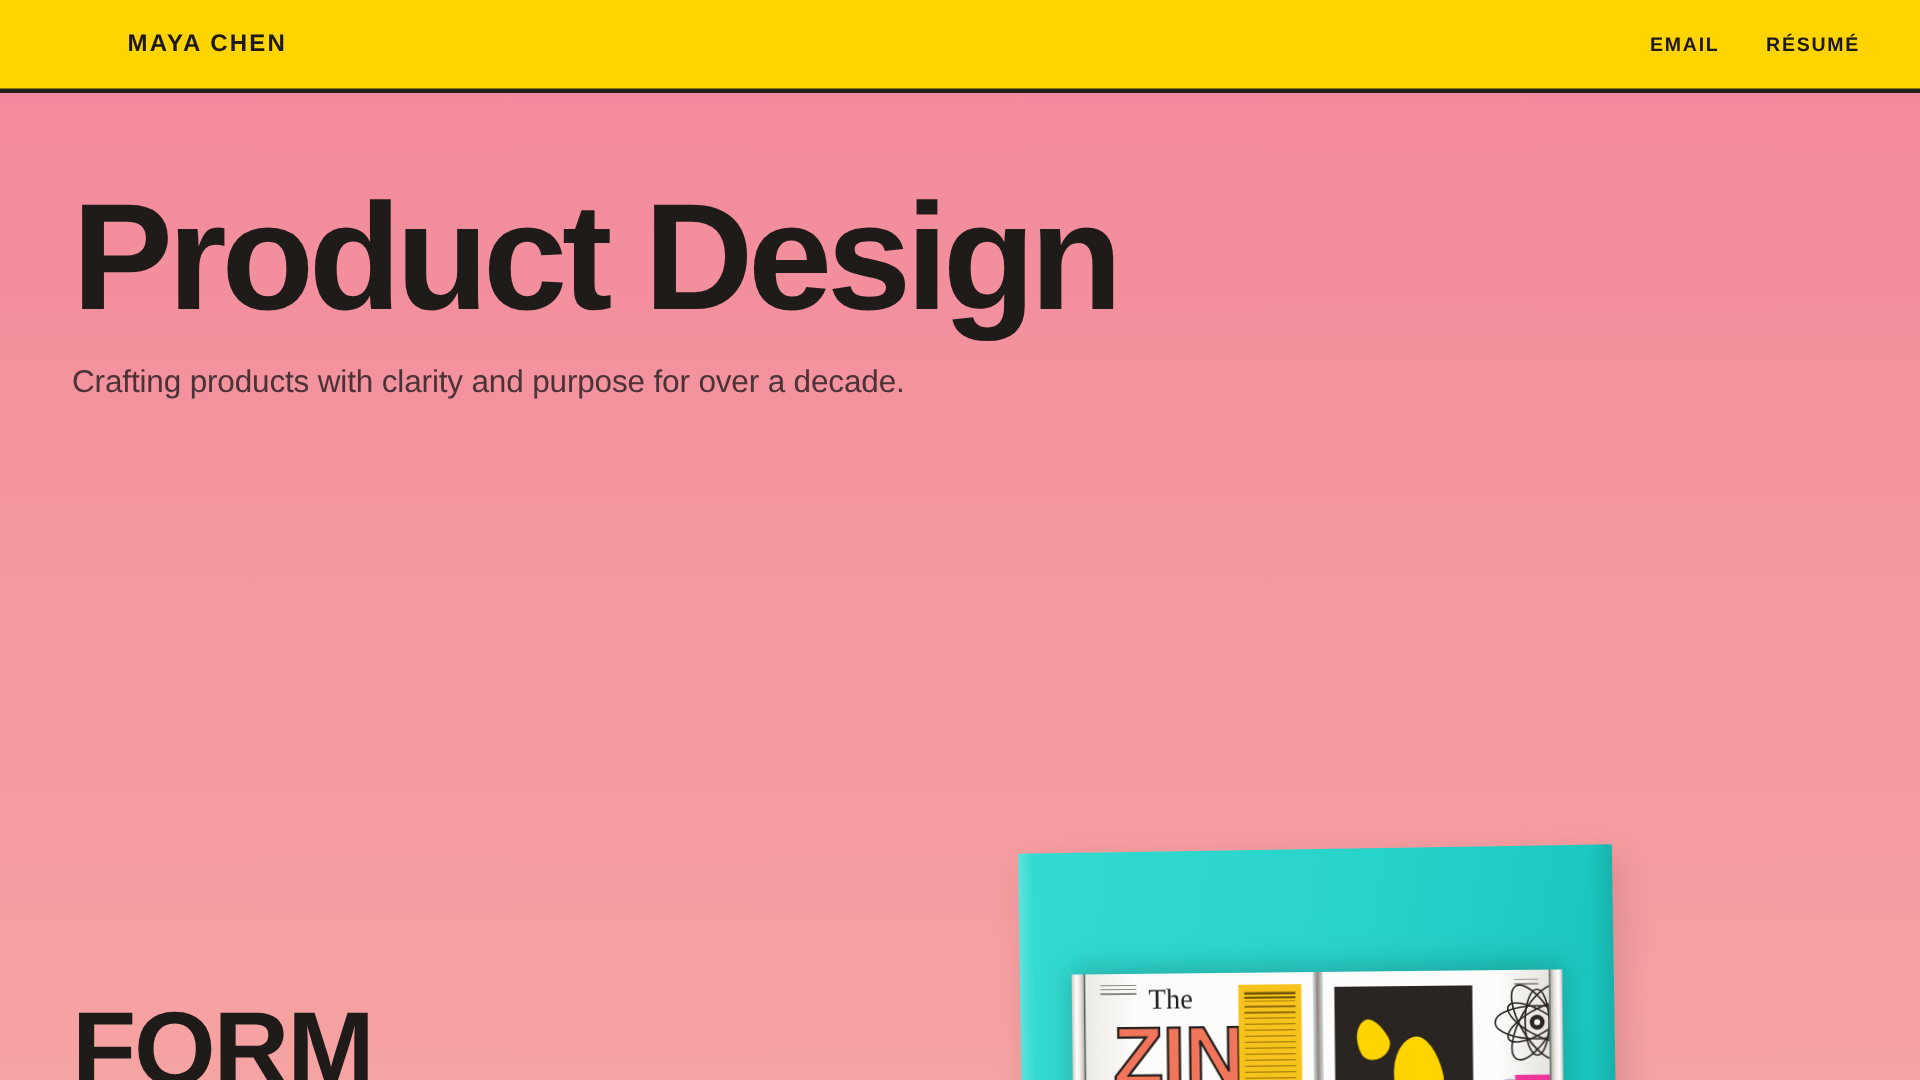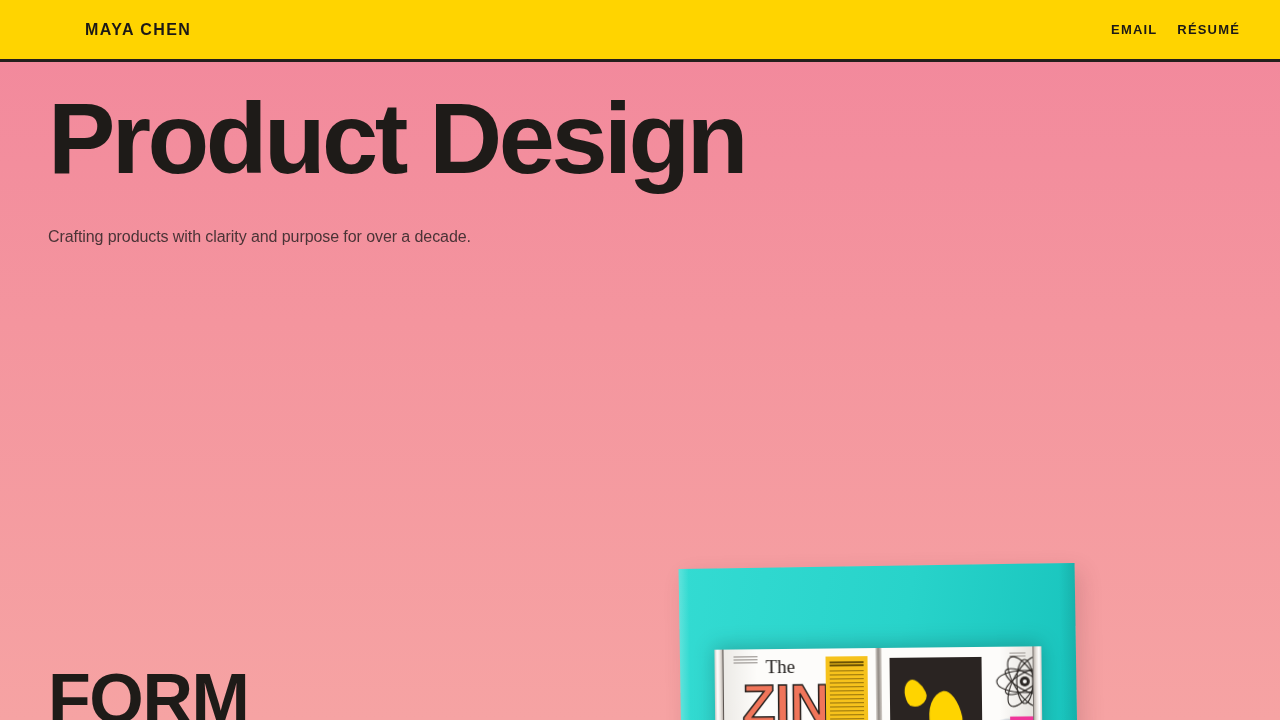--- a/index.html
+++ b/index.html
@@ -29,54 +29,54 @@
     padding:0 40px 0 48px;
     z-index:20;
   }
   .brand {
     font-size:16px; font-weight:bold;
     letter-spacing:0.09em;
     color:#1c1917;
     white-space:nowrap;
     margin-left:37px;
   }
-  .nav { display:flex; align-items:center; gap:20px; }
+  .nav { display:flex; align-items:center; gap:31px; }
   .nav-link {
     font-size:13px; font-weight:bold;
     letter-spacing:0.09em;
     color:#1c1917;
     text-decoration:none;
     white-space:nowrap;
     cursor:pointer;
   }
 
   
   .hero {
     position:absolute;
     top:62px; left:0;
     width:1236px;
-    padding:28px 0 0 48px;
+    padding:62px 0 0 48px;
     z-index:10;
   }
   .headline {
     font-size:101px;
     font-weight:bold;
     line-height:0.96;
     letter-spacing:-0.035em;
     color:#1e1b18;
     white-space:nowrap;
   }
   .headline .line { display:block; }
   .amp {
     color:#1e1b18;
     opacity:0.72;
   }
   .subtitle {
-    margin-top:38px;
-    font-size:16px;
+    margin-top:18px;
+    font-size:21px;
     line-height:1.55;
     color:#4a3336;
     letter-spacing:-0.005em;
   }
   .subtitle .sub-line { display:block; }
 
   
   .section-word {
     position:absolute;
     left:48px;

